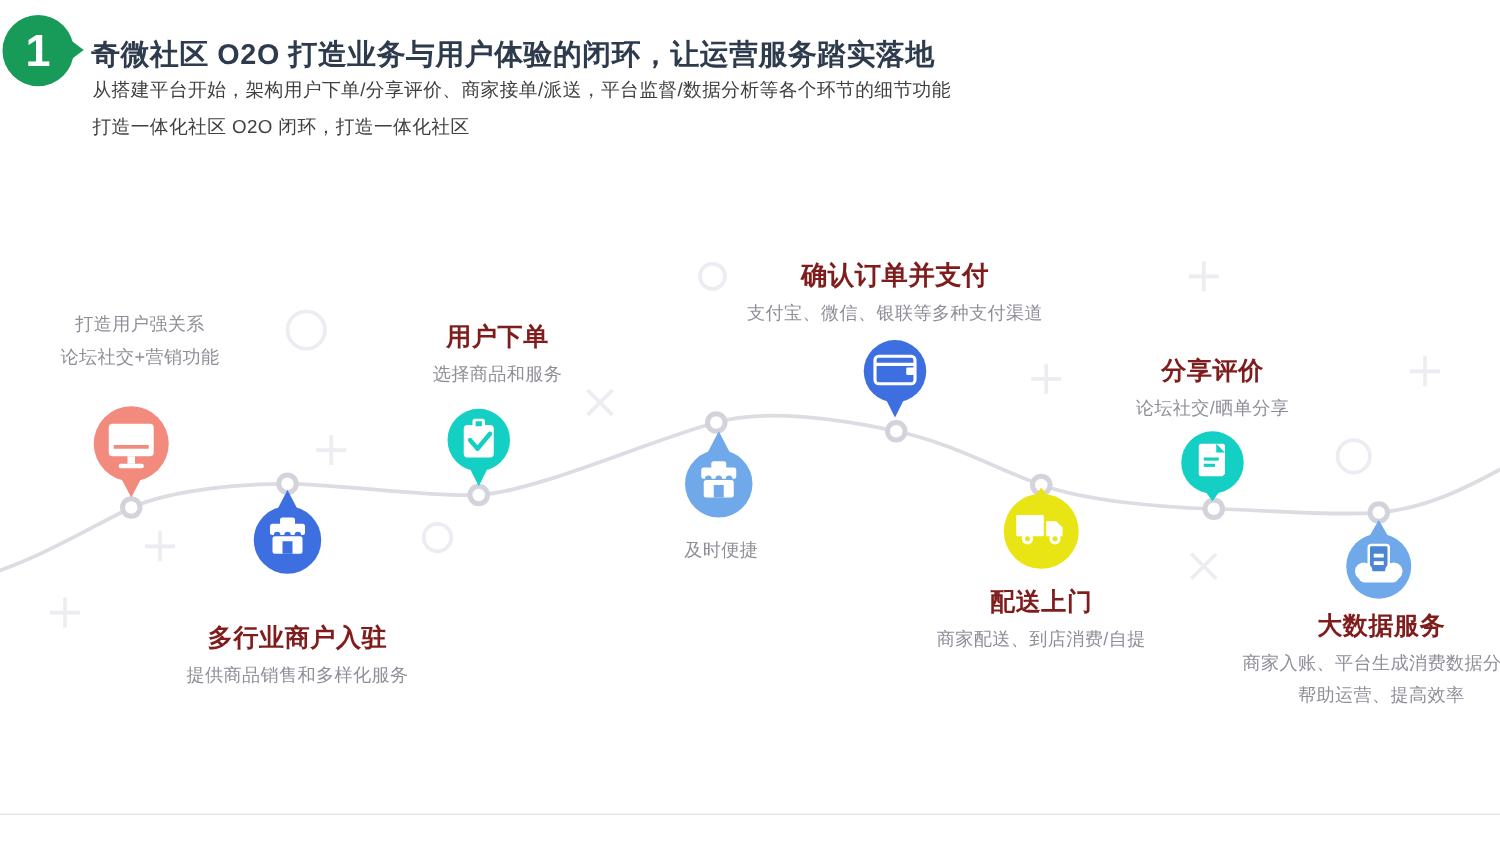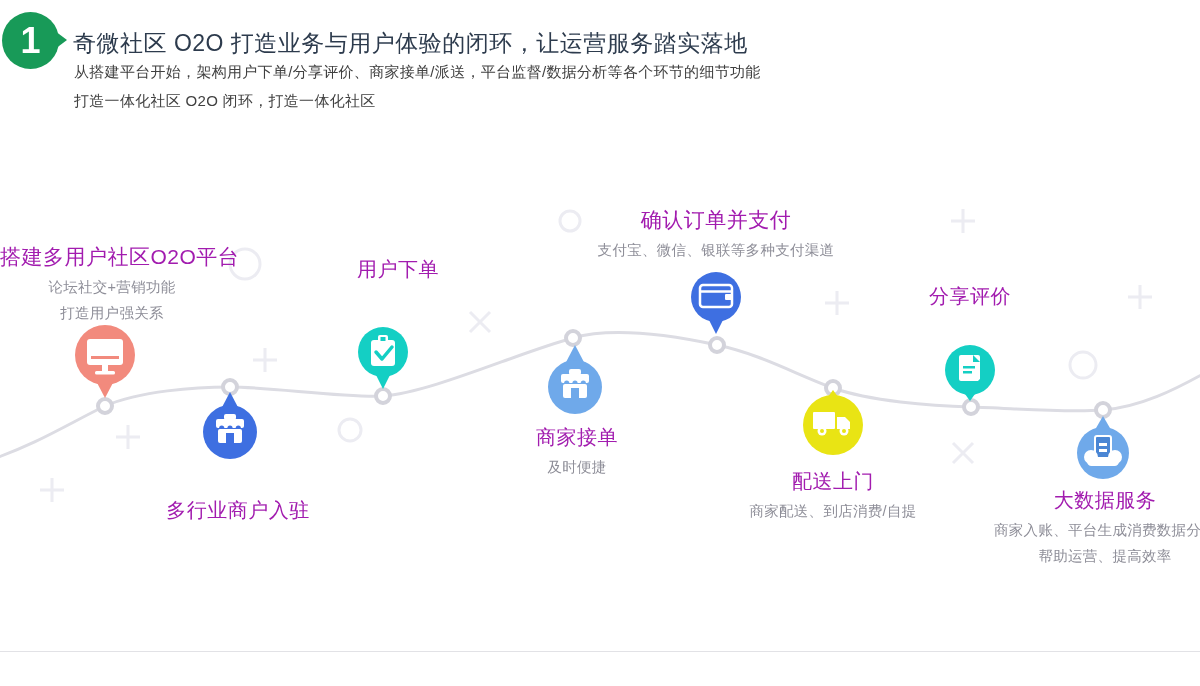--- a/index.html
+++ b/index.html
@@ -22,35 +22,35 @@
   }
   .badge-tip {
     position: absolute; left: 55px; top: 31px;
     width: 0; height: 0;
     border-top: 9px solid transparent;
     border-bottom: 9px solid transparent;
     border-left: 12px solid #189a58;
   }
   .main-title {
     position: absolute; left: 73px; top: 28px;
-    font-size: 23px; font-weight: 400; color: #2d3b4d;
+    font-size: 23px; font-weight: 700; color: #2d3b4d;
     white-space: nowrap; letter-spacing: 0.5px;
   }
   .sub-line1 { position: absolute; left: 74px; top: 63px; }
   .sub-line2 { position: absolute; left: 74px; top: 92px; }
   .sub-line1, .sub-line2 {
     font-size: 15px; color: #404040; white-space: nowrap; letter-spacing: 0.3px;
   }
   
   .flow-svg { position: absolute; left: 0; top: 0; z-index: 1; }
   .step {
     position: absolute; z-index: 2; text-align: center;
   }
   .step-title {
-    font-size: 20px; font-weight: 400; color: #a21caf;
+    font-size: 20px; font-weight: 700; color: #7f1d1d;
     white-space: nowrap; letter-spacing: 0.5px;
   }
   .step.big .step-title { font-size: 21px; }
   .step-desc {
     margin-top: 7px;
     font-size: 14.5px; color: #8e8e98;
     white-space: nowrap; letter-spacing: 0.3px;
   }
   .step-desc:empty { display: none; }
   .bottom-divider {
@@ -218,55 +218,56 @@
       <rect x="1099" y="443" width="8" height="3" fill="#ffffff"></rect>
       <rect x="1099" y="449" width="8" height="3" fill="#ffffff"></rect>
       <circle cx="1091" cy="457" r="7" fill="#ffffff"></circle>
       <circle cx="1115" cy="457" r="7" fill="#ffffff"></circle>
       <rect x="1087" y="457" width="32" height="9" rx="4.5" fill="#ffffff"></rect>
     </g>
   </g>
 </svg>
 
 <div class="step big" style="left:0px; top:243px; width:224px;">
-  <div class="step-title">搭建多用户社区O2O平台</div>
+  <div class="step-desc">打造用户强关系</div>
   <div class="step-desc">论坛社交+营销功能</div>
-  <div class="step-desc">打造用户强关系</div>
 </div>
 
 <div class="step" style="left:98px; top:471px; width:280px;margin-top:26px;">
   <div class="step-title">多行业商户入驻</div>
+  <div class="step-desc">提供商品销售和多样化服务</div>
 
 </div>
 
 <div class="step" style="left:298px; top:256px; width:200px;">
   <div class="step-title">用户下单</div>
+  <div class="step-desc">选择商品和服务</div>
 
 </div>
 
 <div class="step" style="left:477px; top:424px; width:200px;">
-  <div class="step-title">商家接单</div>
   <div class="step-desc">及时便捷</div>
 
 </div>
 
 <div class="step big" style="left:566px; top:206px; width:300px;">
   <div class="step-title">确认订单并支付</div>
   <div class="step-desc">支付宝、微信、银联等多种支付渠道</div>
 
 </div>
 
 <div class="step" style="left:703px; top:468px; width:260px;">
   <div class="step-title">配送上门</div>
   <div class="step-desc">商家配送、到店消费/自提</div>
 
 </div>
 
 <div class="step" style="left:870px; top:283px; width:200px;">
   <div class="step-title">分享评价</div>
+  <div class="step-desc">论坛社交/晒单分享</div>
 
 </div>
 
 <div class="step" style="left:975px; top:487px; width:260px;">
   <div class="step-title">大数据服务</div>
   <div class="step-desc">商家入账、平台生成消费数据分析</div>
   <div class="step-desc">帮助运营、提高效率</div>
 </div>
 
 <div class="bottom-divider"></div>

